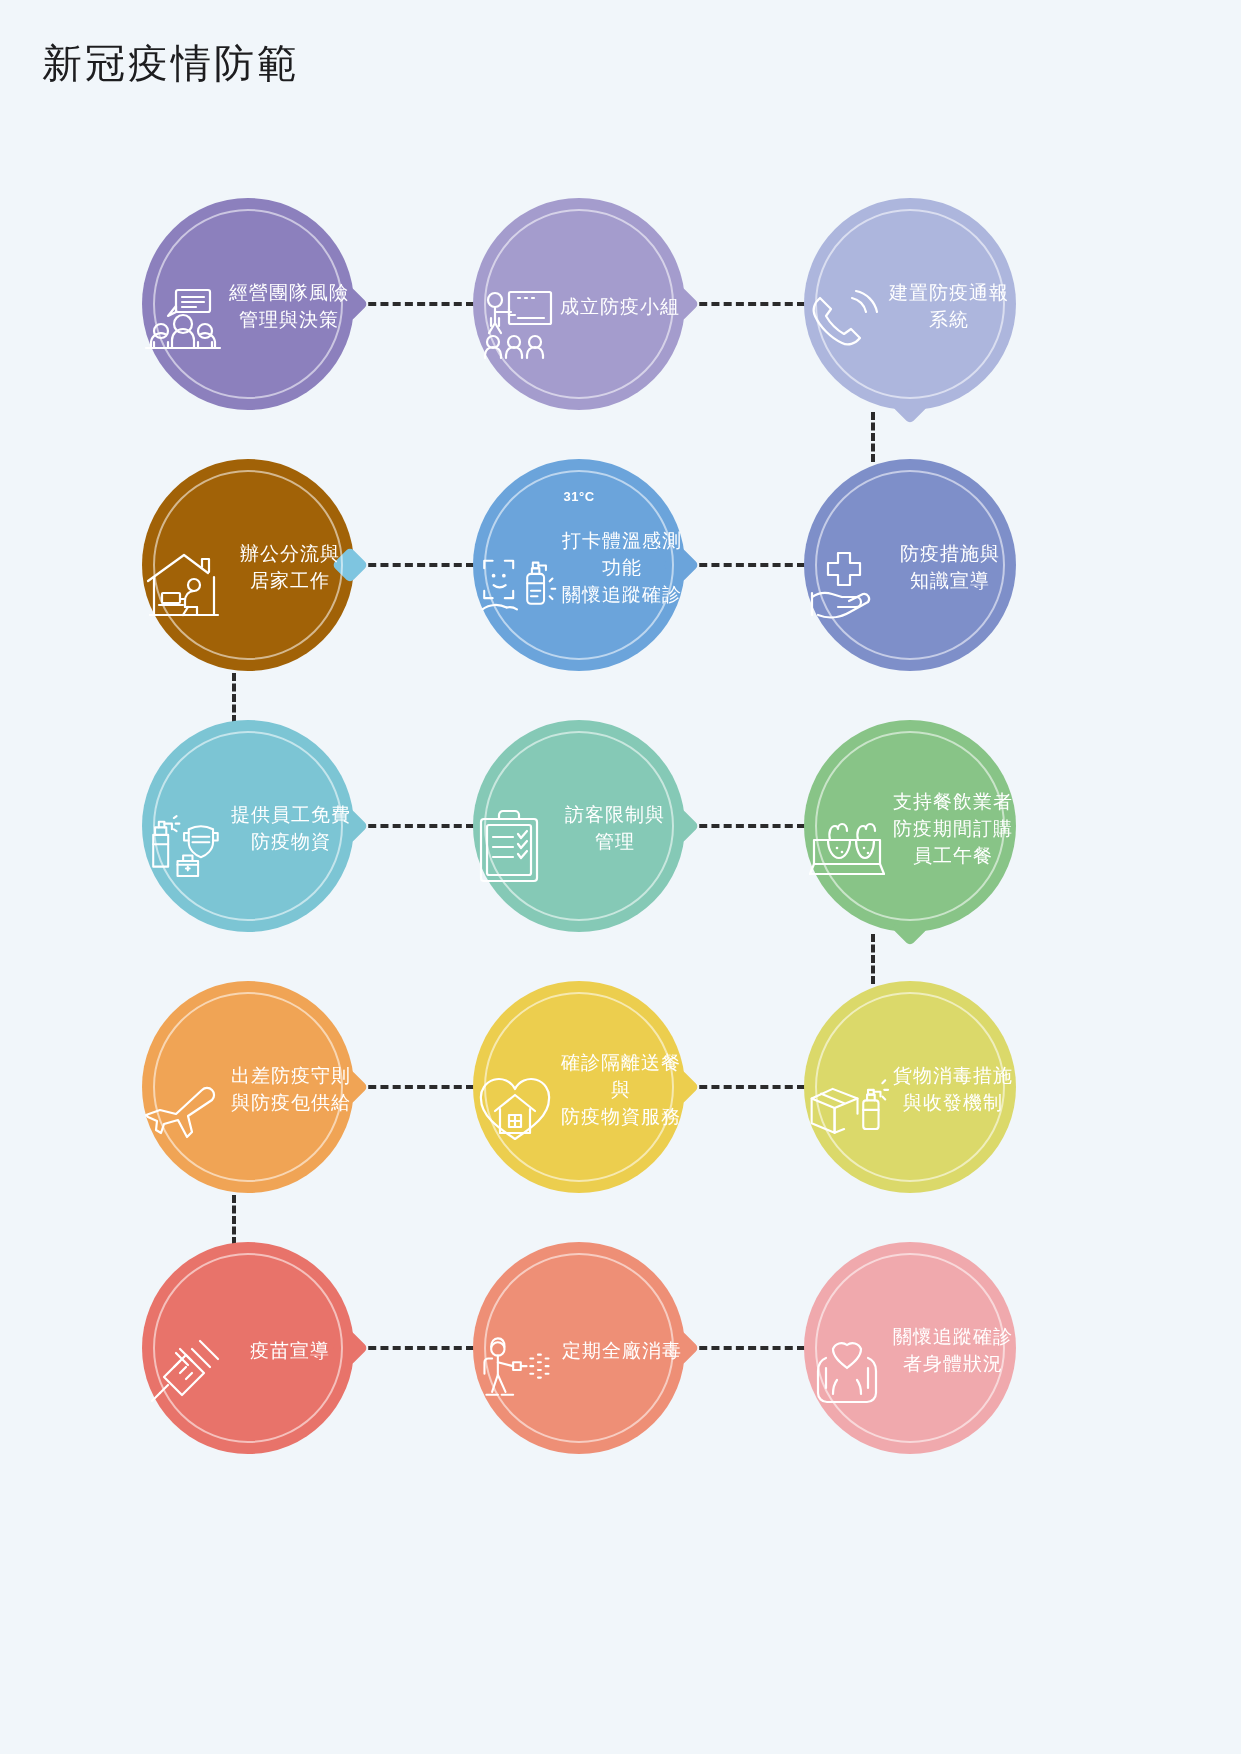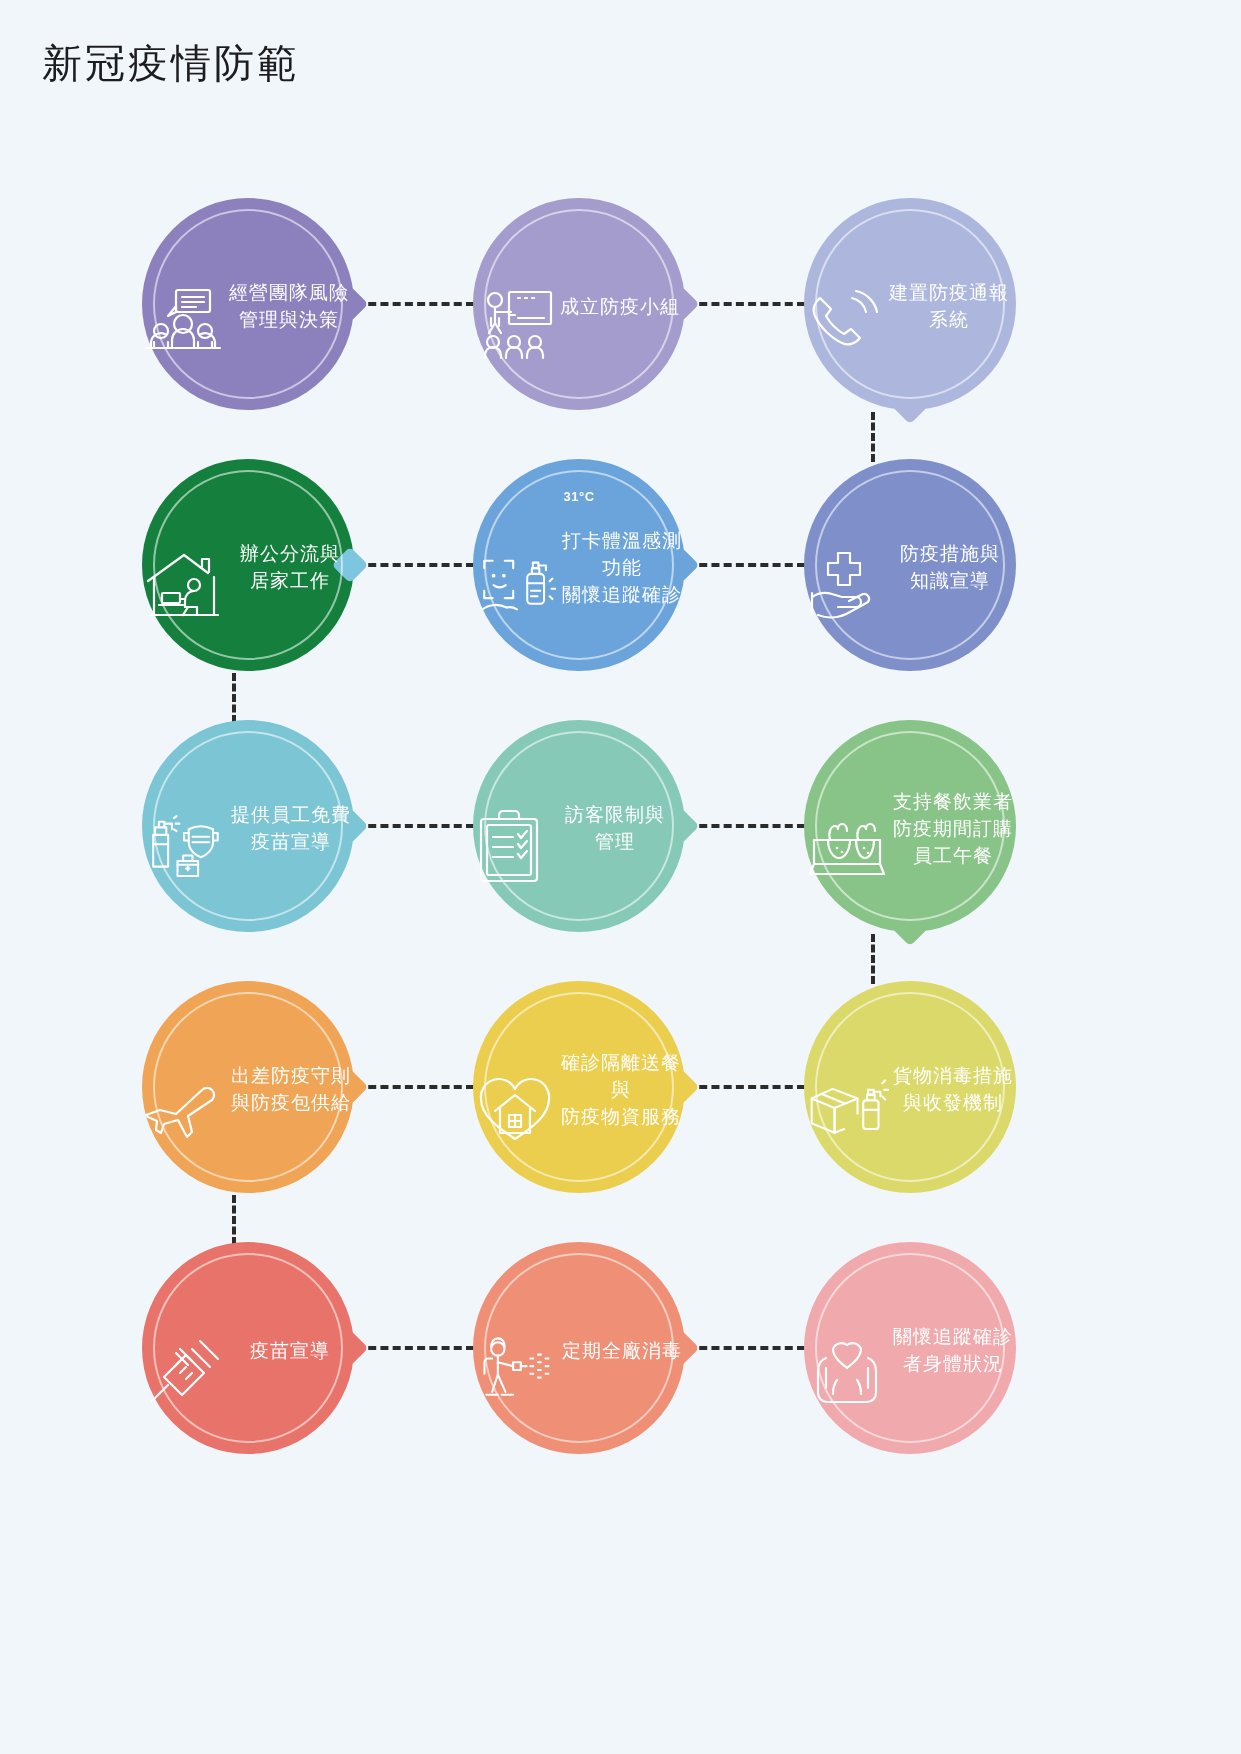--- a/index.html
+++ b/index.html
@@ -176,21 +176,21 @@
         <div class="icon-wrap">
           <svg width="78" height="74" viewBox="0 0 78 74">
     <path d="M16 10c-6 5-8 12-5 18 5 11 16 22 27 27 6 3 13 1 18-5l-9-9-7 5c-7-4-14-11-18-18l5-7z" fill="none" stroke="#ffffff" stroke-width="2.2" stroke-linecap="round" stroke-linejoin="round"></path>
     <path d="M48 10a18 18 0 0 1 14 14" fill="none" stroke="#ffffff" stroke-width="2.2" stroke-linecap="round" stroke-linejoin="round"></path>
     <path d="M52 3a27 27 0 0 1 21 21" fill="none" stroke="#ffffff" stroke-width="2.2" stroke-linecap="round" stroke-linejoin="round"></path>
   </svg>
         </div>
         <div class="node-label">建置防疫通報
 系統</div>
       </div>
-      <div class="node" style="left: 142px; top: 459px; background: #15803d;">
+      <div class="node" style="left: 142px; top: 459px; background: #a16207;">
         <div class="tab right" style="background: rgb(126, 197, 224);"></div>
         <div class="ring"></div>
         <div class="icon-wrap">
           <svg width="84" height="74" viewBox="0 0 84 74">
     <path d="M6 32 L42 6 L66 24" fill="none" stroke="#ffffff" stroke-width="2.2" stroke-linecap="round" stroke-linejoin="round"></path>
     <path d="M60 18v-8h7v13" fill="none" stroke="#ffffff" stroke-width="2.2" stroke-linecap="round" stroke-linejoin="round"></path>
     <path d="M12 28v38h60V28" fill="none" stroke="#ffffff" stroke-width="2.2" stroke-linecap="round" stroke-linejoin="round"></path>
     <path d="M8 66h68" fill="none" stroke="#ffffff" stroke-width="2.2" stroke-linecap="round" stroke-linejoin="round"></path>
     <rect x="20" y="44" width="18" height="10" rx="1" fill="none" stroke="#ffffff" stroke-width="2.2" stroke-linecap="round" stroke-linejoin="round"></rect>
     <path d="M17 56h24" fill="none" stroke="#ffffff" stroke-width="2.2" stroke-linecap="round" stroke-linejoin="round"></path>
@@ -258,21 +258,21 @@
     <path d="M50 18c8-4 18-4 26 0v14c0 8-7 14-13 16-6-2-13-8-13-16z" fill="none" stroke="#ffffff" stroke-width="2.2" stroke-linecap="round" stroke-linejoin="round"></path>
     <path d="M50 22h-5v8h5M76 22h5v8h-5" fill="none" stroke="#ffffff" stroke-width="2.2" stroke-linecap="round" stroke-linejoin="round"></path>
     <path d="M54 26h18M54 32h18" fill="none" stroke="#ffffff" stroke-width="2.2" stroke-linecap="round" stroke-linejoin="round"></path>
     <path d="M38 52h22v16H38z" fill="none" stroke="#ffffff" stroke-width="2.2" stroke-linecap="round" stroke-linejoin="round"></path>
     <path d="M38 56h22" fill="none" stroke="#ffffff" stroke-width="2.2" stroke-linecap="round" stroke-linejoin="round"></path>
     <path d="M44 52v-6h10v6" fill="none" stroke="#ffffff" stroke-width="2.2" stroke-linecap="round" stroke-linejoin="round"></path>
     <path d="M47 60h4M49 58v4" fill="none" stroke="#ffffff" stroke-width="2.2" stroke-linecap="round" stroke-linejoin="round"></path>
   </svg>
         </div>
         <div class="node-label">提供員工免費
-疫苗宣導</div>
+防疫物資</div>
       </div>
       <div class="node" style="left: 473px; top: 720px; background: rgb(133, 201, 182);">
         <div class="tab right" style="background: rgb(133, 201, 182);"></div>
         <div class="ring"></div>
         <div class="icon-wrap">
           <svg width="72" height="76" viewBox="0 0 72 76">
     <rect x="8" y="10" width="56" height="62" rx="3" fill="none" stroke="#ffffff" stroke-width="2.2" stroke-linecap="round" stroke-linejoin="round"></rect>
     <rect x="14" y="16" width="44" height="50" rx="2" fill="none" stroke="#ffffff" stroke-width="2.2" stroke-linecap="round" stroke-linejoin="round"></rect>
     <path d="M26 10V6a4 4 0 0 1 4-4h12a4 4 0 0 1 4 4v4" fill="none" stroke="#ffffff" stroke-width="2.2" stroke-linecap="round" stroke-linejoin="round"></path>
     <path d="M20 28h20M20 38h20M20 48h20" fill="none" stroke="#ffffff" stroke-width="2.2" stroke-linecap="round" stroke-linejoin="round"></path>

